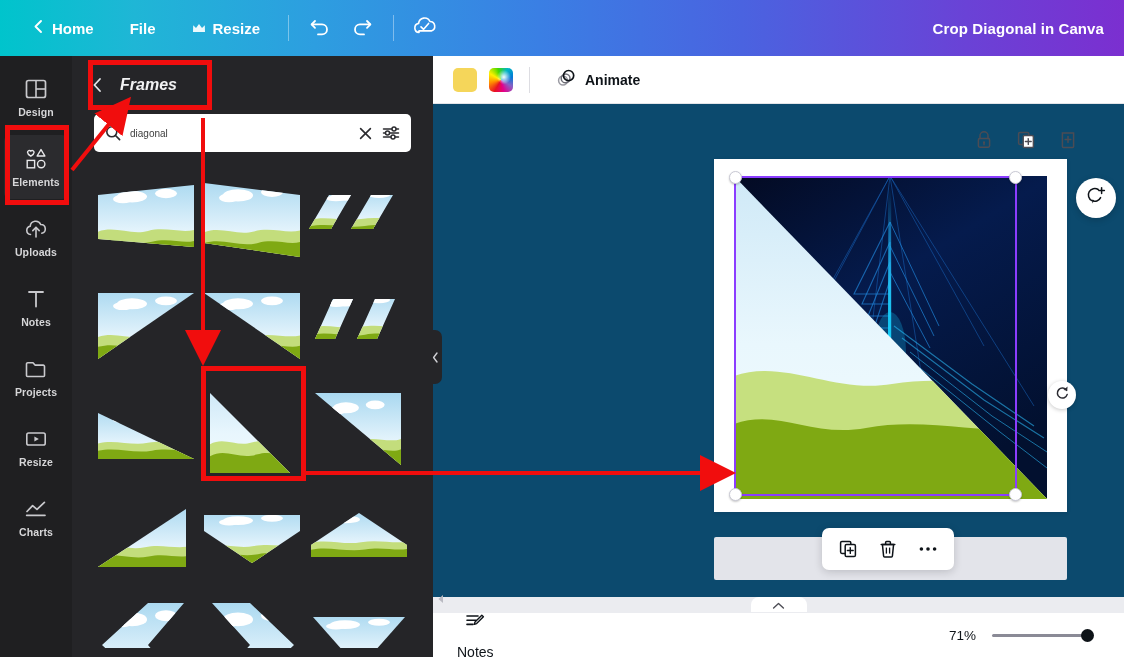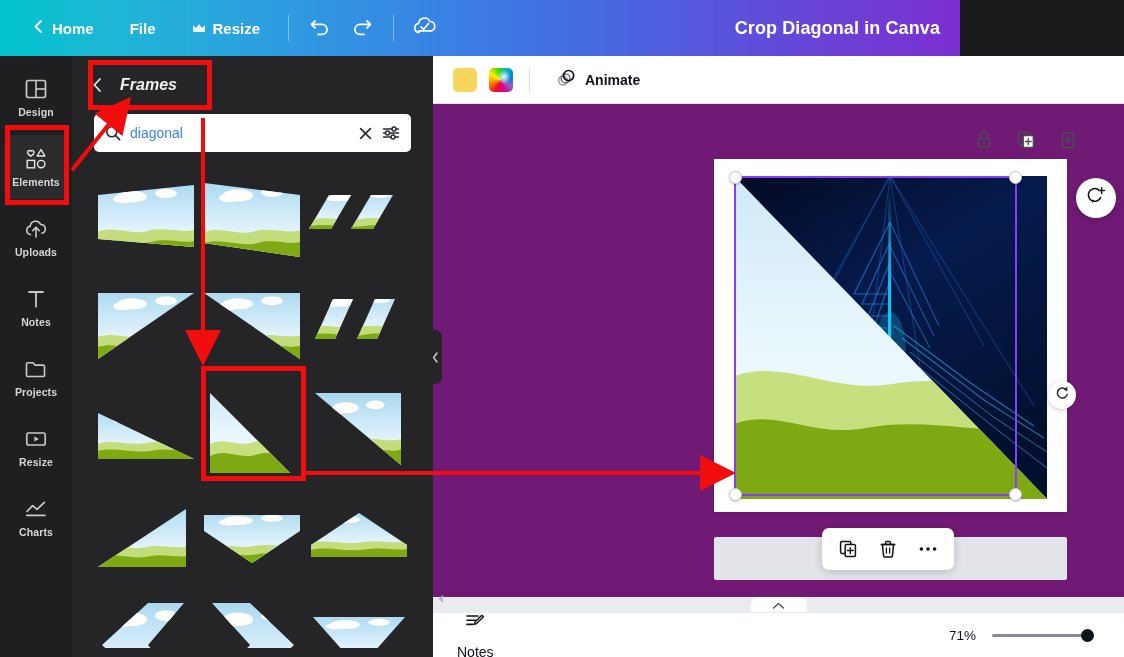--- a/index.html
+++ b/index.html
@@ -6,38 +6,38 @@
   html, body {
     width: 1124px; height: 657px;
     font-family: "Liberation Sans", sans-serif;
     overflow: hidden;
     background: #1a1a1c;
   }
   .app { position: relative; width: 1124px; height: 657px; overflow: hidden; }
 
   
   .header {
-    position: absolute; top: 0; left: 0; width: 960px; height: 56px;
+    position: absolute; top: 0; left: 0; width: 1124px; height: 56px;
     background: linear-gradient(90deg,#00c4cc 0%, #1fb6d6 12%, #2d9ee0 28%, #3a7fe4 48%, #4a63e0 66%, #6a42d6 86%, #7b2fd0 100%);
     display: flex; align-items: center; color: #fff; z-index: 40;
   }
   .hdr-left { display: flex; align-items: center; gap: 0; padding-left: 14px; }
   .hdr-item {
     display: flex; align-items: center; gap: 7px;
     font-size: 15px; font-weight: bold; color: #fff;
     padding: 8px 18px; border-radius: 4px; cursor: pointer; white-space: nowrap;
   }
   .hdr-icon-btn {
     width: 42px; height: 38px; display: flex; align-items: center; justify-content: center;
     border-radius: 4px; cursor: pointer;
   }
   .hdr-divider { width: 1px; height: 26px; background: rgba(255,255,255,.38); margin: 0 10px; }
   .hdr-title {
     position: absolute; right: 20px; top: 50%; transform: translateY(-50%);
-    font-size: 18px; font-weight: bold; letter-spacing: .1px; color: #fff;
+    font-size: 15px; font-weight: bold; letter-spacing: .1px; color: #fff;
   }
 
   
   .rail {
     position: absolute; top: 56px; left: 0; width: 72px; height: 601px;
     background: #1f1f21; z-index: 30;
     display: flex; flex-direction: column; align-items: center; padding-top: 6px;
   }
   .rail-item {
     width: 64px; height: 64px; margin: 3px 0;
@@ -58,21 +58,21 @@
     background: #252528; z-index: 20; overflow: hidden;
   }
   .panel-head { display: flex; align-items: center; height: 58px; padding: 0 12px; gap: 10px; }
   .back-chev { width: 26px; height: 26px; display: flex; align-items: center; justify-content: center; cursor: pointer; }
   .panel-title { font-size: 16px; font-weight: bold; color: #f2f2f3; font-style: italic; }
   .search-wrap { padding: 0 22px; }
   .search-box {
     height: 38px; background: #fff; border-radius: 5px;
     display: flex; align-items: center; gap: 9px; padding: 0 11px;
   }
-  .search-val { flex: 1; font-size: 14px; color: #3b82f6; }
+  .search-val { flex: 1; font-size: 10px; color: #404040; }
   .sb-icon { display: flex; align-items: center; justify-content: center; cursor: pointer; }
 
   .frames-grid {
     margin-top: 16px; padding: 0 22px 20px 22px;
     display: grid; grid-template-columns: repeat(3, 1fr); gap: 0px 3px;
     height: 480px; overflow: hidden;
   }
   .frame-cell {
     height: 106px; display: flex; align-items: center; justify-content: center;
     cursor: pointer; position: relative;
@@ -80,21 +80,21 @@
   .frame-art { width: 100px; height: 96px; position: relative; }
   .land { position: absolute; inset: 0; }
 
   
   .anno { position: absolute; z-index: 60; pointer-events: none; }
   .anno-box { border: 5px solid #f10d0d; }
 
   
   .canvas-area {
     position: absolute; top: 56px; left: 433px; width: 691px; height: 601px;
-    background: #701a75; z-index: 10;
+    background: #0c4a6e; z-index: 10;
   }
   .ctx-toolbar {
     height: 48px; background: #fff; display: flex; align-items: center;
     padding: 0 20px; gap: 12px; border-bottom: 1px solid #e3e4e8;
   }
   .swatch { width: 24px; height: 24px; border-radius: 5px; cursor: pointer; }
   .sw-rainbow {
     background:
       radial-gradient(circle at 62% 38%, rgba(255,255,255,.95) 0%, rgba(255,255,255,0) 34%),
       conic-gradient(from 210deg, #e81123, #ff8c00, #fff100, #43d800, #00b7c3, #0078d7, #8661c5, #e3008c, #e81123);

